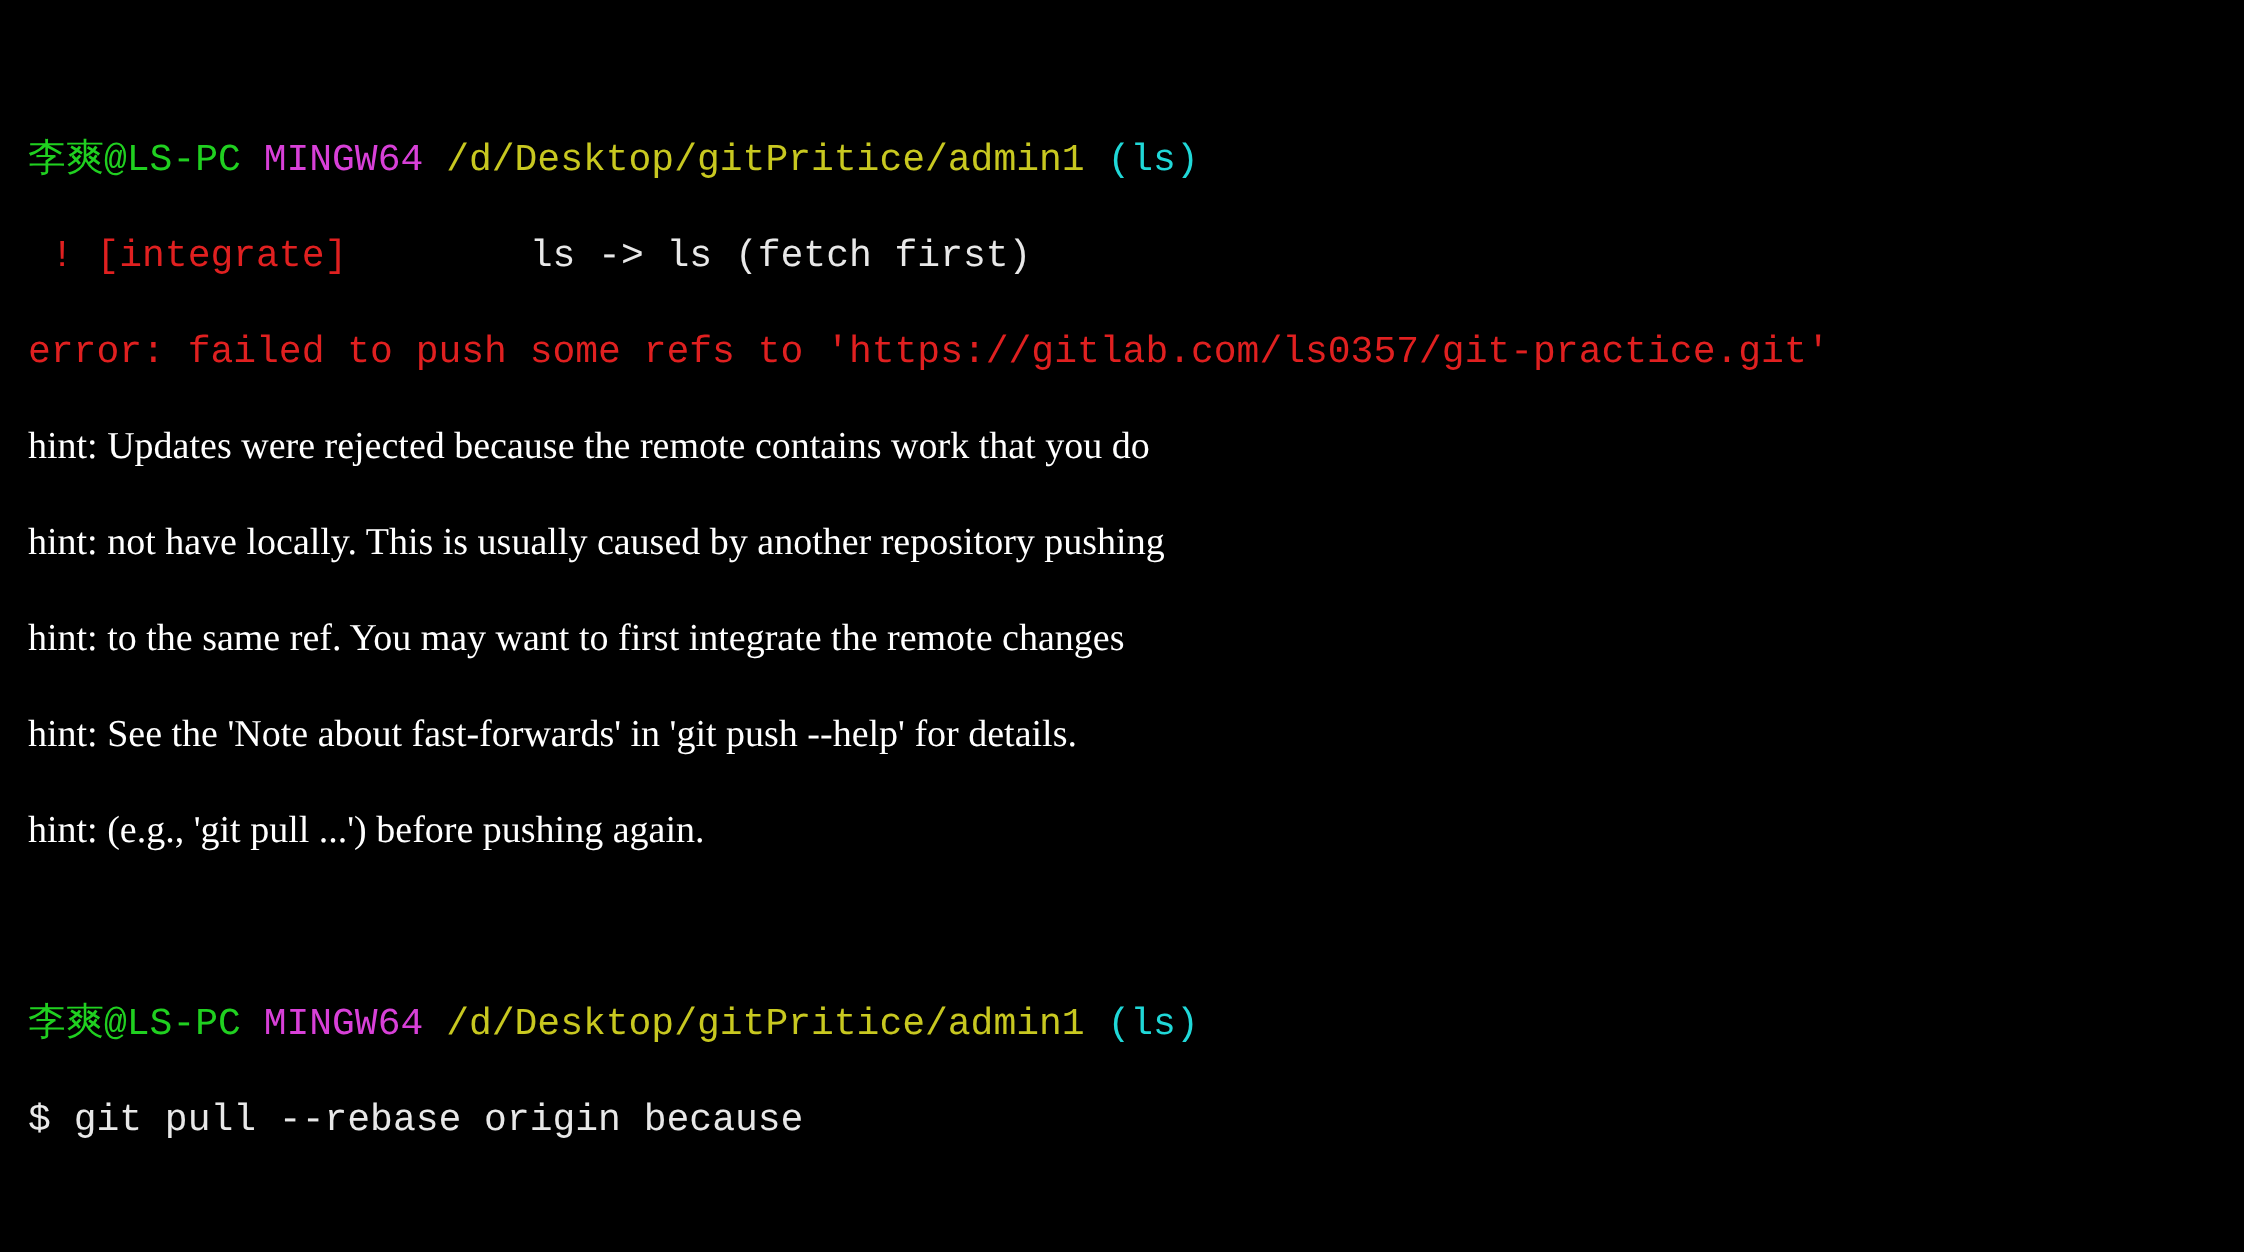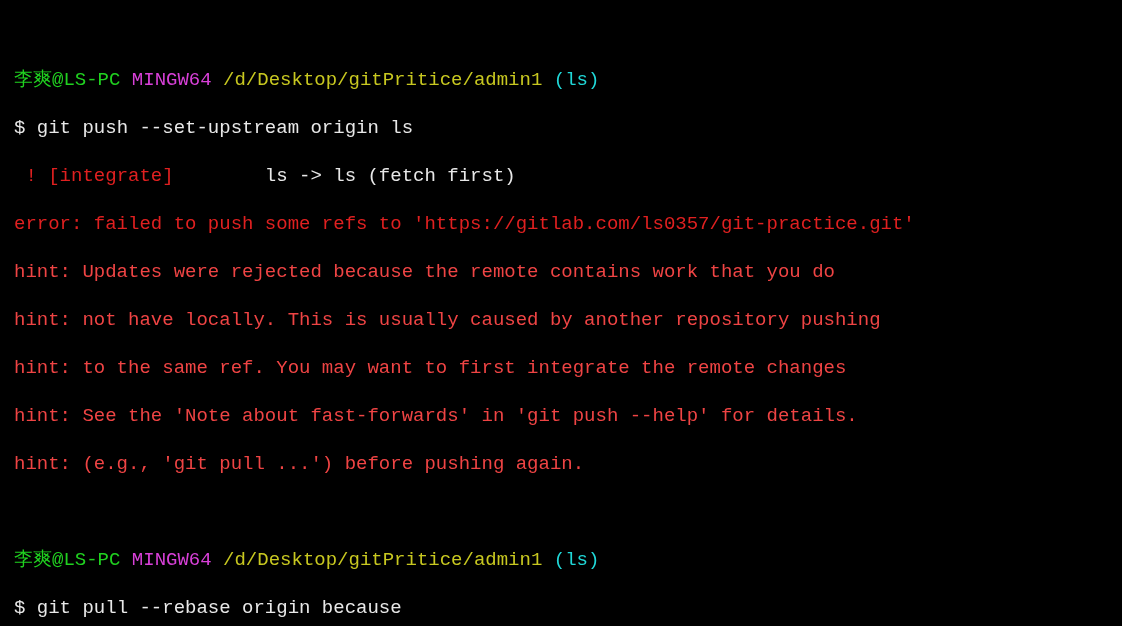--- a/index.html
+++ b/index.html
@@ -22,37 +22,36 @@
     height: 100%;
     box-sizing: border-box;
     margin-top: 40px;
   }
   .green { color: #20d020; }
   .magenta { color: #d840d8; }
   .yellow { color: #c8c820; }
   .cyan { color: #20d8d8; }
   .white { color: #e8e8e8; }
   .red { color: #e02020; }
-  .darkyellow { color: #ef4444; }
+  .darkyellow { color: #ffffff; font-family: Liberation Serif, serif; }
   .line { display: block; }
   .watermark {
     position: absolute;
     right: 26px;
     bottom: 6px;
     color: #eab308;
     font-size: 16px;
     font-family: Liberation Sans, sans-serif;
   }
 </style>
 </head>
 <body>
 
 <div class="terminal">
 <span class="line"><span class="green">李爽</span><span class="green">@</span><span class="green">LS-PC</span> <span class="magenta">MINGW64</span> <span class="yellow">/d/Desktop/gitPritice/admin1</span> <span class="cyan">(</span><span class="cyan">ls</span><span class="cyan">)</span></span>
-<span class="line"><span class="white">$ </span><span class="white">git push --set-upstream origin ls</span></span>
 <span class="line"><span class="red"> ! </span><span class="red">[integrate]</span><span class="white">        ls -&gt; ls (fetch first)</span></span>
 <span class="line red">error: failed to push some refs to 'https://gitlab.com/ls0357/git-practice.git'</span>
 <span class="line darkyellow">hint: Updates were rejected because the remote contains work that you do</span>
 <span class="line darkyellow">hint: not have locally. This is usually caused by another repository pushing</span>
 <span class="line darkyellow">hint: to the same ref. You may want to first integrate the remote changes</span>
 <span class="line darkyellow">hint: See the 'Note about fast-forwards' in 'git push --help' for details.</span>
 <span class="line darkyellow">hint: (e.g., 'git pull ...') before pushing again.</span>
 <span class="line"> </span>
 <span class="line"><span class="green">李爽</span><span class="green">@</span><span class="green">LS-PC</span> <span class="magenta">MINGW64</span> <span class="yellow">/d/Desktop/gitPritice/admin1</span> <span class="cyan">(</span><span class="cyan">ls</span><span class="cyan">)</span></span>
 <span class="line"><span class="white">$ </span><span class="white">git pull --rebase origin because</span></span>

